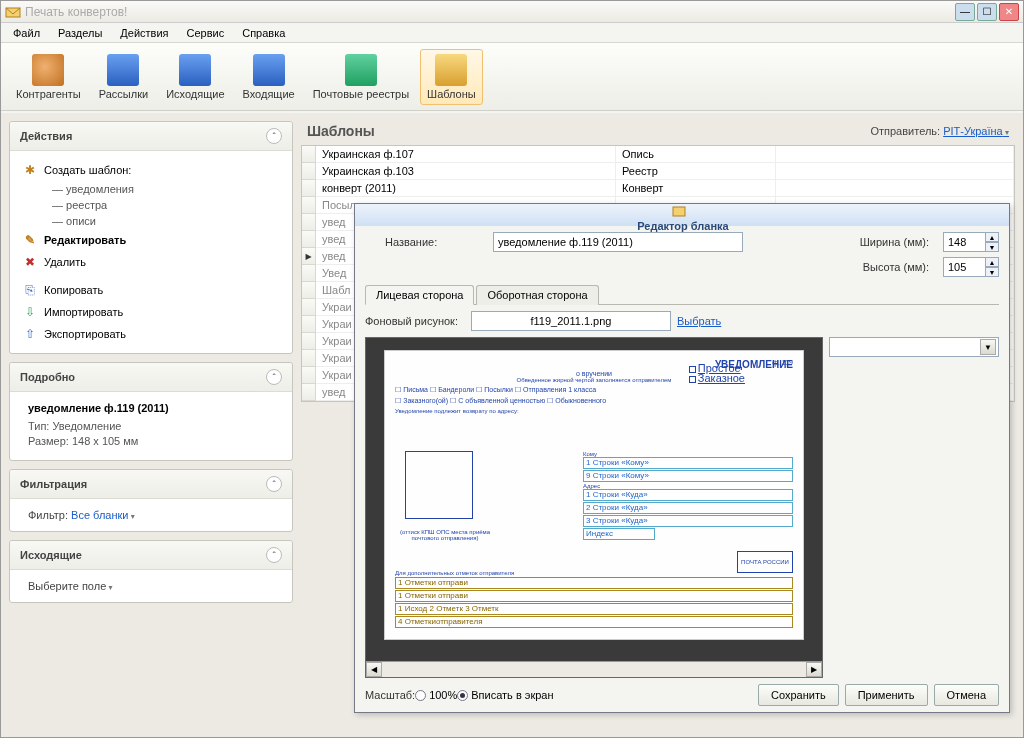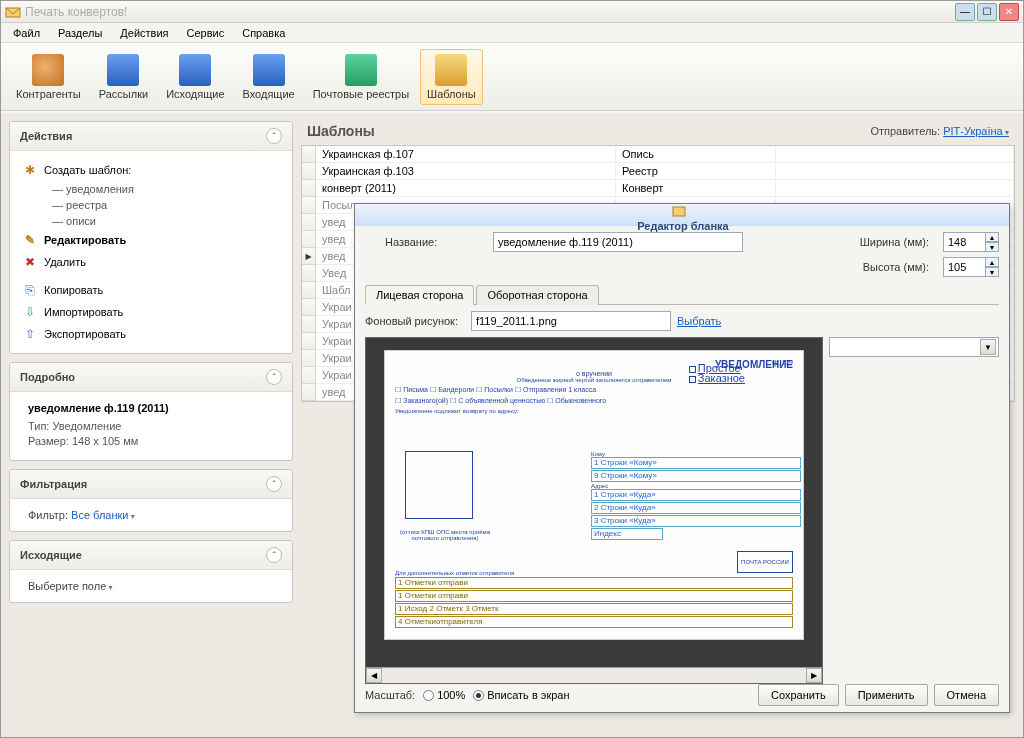--- a/index.html
+++ b/index.html
@@ -95,33 +95,33 @@
 .preview-inner { flex: 1; padding: 12px; display: flex; align-items: flex-start; justify-content: center; overflow: hidden; }
 .form-preview { width: 420px; height: 290px; background: #fefefe; border: 1px solid #ccc; padding: 8px 10px; position: relative; font-size: 8px; color: #3355aa; }
 .scrollbar-h { height: 16px; background: #eceae3; border-top: 1px solid #999; display: flex; }
 .scroll-arrow { width: 16px; height: 100%; background: linear-gradient(#f8f8f4,#dadad0); border: 1px solid #aaa; display: flex; align-items: center; justify-content: center; font-size: 8px; cursor: pointer; }
 .scroll-track { flex: 1; }
 
 .side-tools { flex: 1; display: flex; flex-direction: column; }
 .dropdown-box { height: 20px; border: 1px solid #9ab; background: #fff; display: flex; align-items: center; justify-content: flex-end; padding: 0 2px; cursor: pointer; }
 .dd-btn { width: 16px; height: 16px; background: linear-gradient(#f8f8f4,#dadad0); border: 1px solid #aaa; display: flex; align-items: center; justify-content: center; font-size: 8px; }
 
-.footer-controls { display: flex; align-items: center; gap: 8px; }
+.footer-controls { display: flex; align-items: center; margin-top: 6px; }
 .radio { display: inline-flex; align-items: center; gap: 3px; }
 .radio-dot { width: 11px; height: 11px; border: 1px solid #778; border-radius: 50%; display: inline-flex; align-items: center; justify-content: center; background: #fff; }
 .radio-dot.checked::after { content: ""; width: 5px; height: 5px; background: #334; border-radius: 50%; }
 .footer-btns { margin-left: auto; display: flex; gap: 6px; }
 .btn { height: 22px; padding: 0 12px; border: 1px solid #9aa; background: linear-gradient(#fdfdfa,#e8e8e0); border-radius: 2px; cursor: pointer; display: flex; align-items: center; }
 
 
 .fp-title { text-align: right; font-weight: bold; color: #2244aa; font-size: 10px; }
 .fp-sub { text-align: center; font-size: 7px; color: #2244aa; }
 .fp-checks { font-size: 7px; color: #2244aa; margin: 3px 0; }
 .fp-box { position: absolute; left: 20px; top: 100px; width: 68px; height: 68px; border: 1px solid #2244aa; }
-.fp-lines { position: absolute; right: 2px; top: 100px; width: 210px; }
+.fp-lines { position: absolute; right: 10px; top: 100px; width: 210px; }
 .fp-line { height: 12px; border: 1px solid #5ac; margin-bottom: 1px; font-size: 8px; padding: 0 2px; color: #2266cc; overflow: hidden; white-space: nowrap; }
 .fp-bottom { position: absolute; left: 10px; right: 10px; bottom: 10px; }
 .fp-yline { height: 12px; border: 1px solid #a82; margin-bottom: 1px; font-size: 8px; padding: 0 2px; color: #886600; overflow: hidden; }
 .fp-stamp { position: absolute; right: 10px; bottom: 66px; width: 56px; height: 22px; border: 1px solid #2244aa; font-size: 6px; display: flex; align-items: center; justify-content: center; color: #2244aa; text-align: center; }
 .fp-note { position: absolute; left: 10px; top: 178px; font-size: 6px; color: #2244aa; width: 100px; text-align: center; }
 .fp-f119 { position: absolute; right: 10px; top: 8px; font-size: 7px; color: #2244aa; }
 .fp-opt { position: absolute; right: 58px; top: 12px; font-size: 7px; color: #2244aa; line-height: 10px; text-decoration: underline; }
 .fp-opt .cb { display: inline-block; width: 7px; height: 7px; border: 1px solid #2244aa; margin-right: 2px; vertical-align: middle; }
 </style>
 </head>
@@ -429,21 +429,21 @@
       </div>
     </div>
 
     <div class="tabs">
       <div class="tab active">Лицевая сторона</div>
       <div class="tab">Оборотная сторона</div>
     </div>
 
     <div class="bg-row">
       <span class="form-label" style="width:100px">Фоновый рисунок:</span>
-      <input class="text-input" style="width: 200px;" value="f119_2011.1.png">
+      <input class="text-input" style="width: 200px; text-align: center;" value="f119_2011.1.png">
       <span class="link">Выбрать</span>
     </div>
 
     <div class="preview-zone">
       <div class="preview-frame">
         <div class="preview-inner">
           <div class="form-preview">
             <div class="fp-f119">ф. 119</div>
             <div class="fp-opt">
               <div><span class="cb"></span><span>Простое</span></div>

